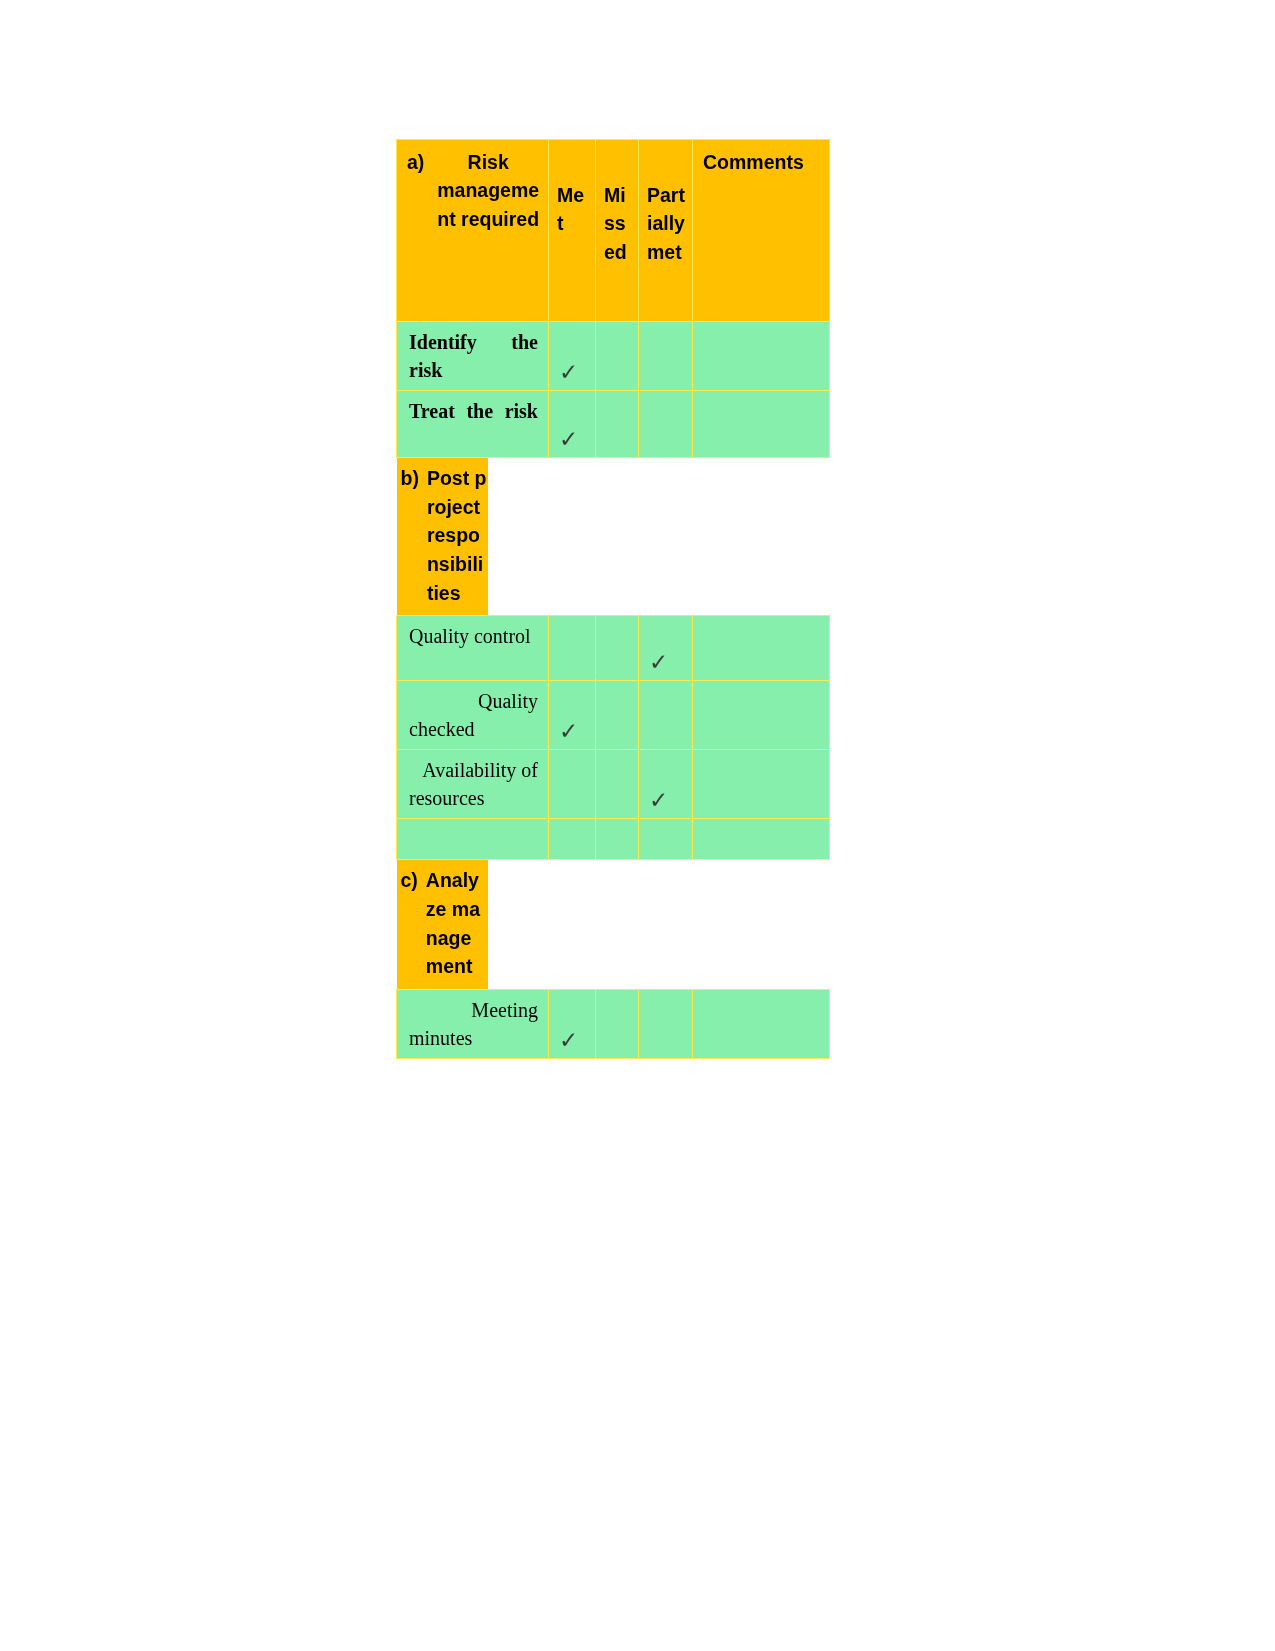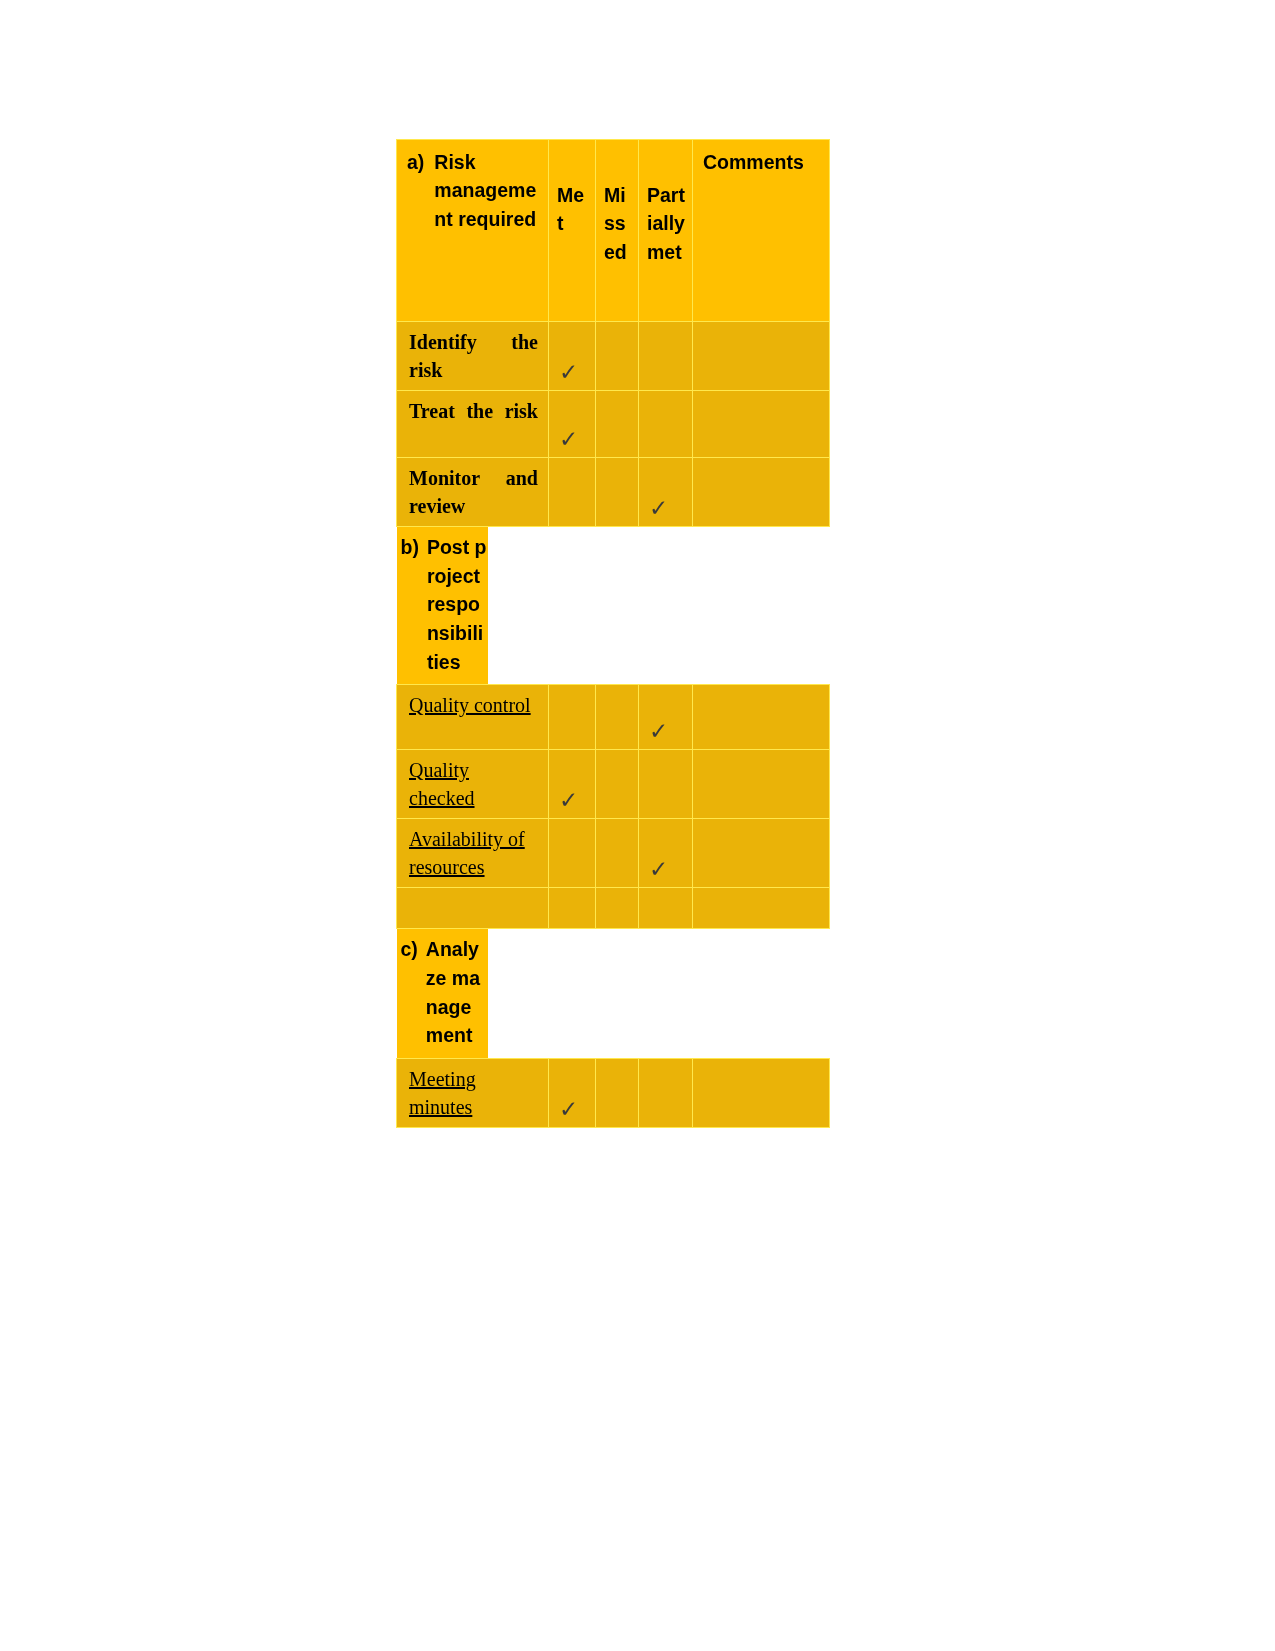--- a/index.html
+++ b/index.html
@@ -35,21 +35,21 @@
   .tbl {
     border-collapse: collapse;
     table-layout: fixed;
     width: 433px;
   }
 
   .tbl td {
     border: 1px solid #ffe84d;
     vertical-align: top;
     padding: 0;
-    background: #eab308;
+    background: #86efac;
   }
 
   
   .c-task    { width: 152px; }
   .c-met     { width: 47px;  }
   .c-missed  { width: 43px;  }
   .c-partial { width: 54px;  }
   .c-comment { width: 137px; }
 
   
@@ -75,20 +75,21 @@
     display: flex;
     gap: 10px;
     padding: 8px 6px 8px 10px;
   }
   .hdr-task .marker {
     flex: 0 0 auto;
   }
   .hdr-task .ltext {
     flex: 1 1 auto;
     word-break: break-word;
+    text-align: center;
   }
 
   .hdr-narrow {
     word-break: break-all;
     margin-top: 33px;
   }
 
   .hdr-comments {
     white-space: normal;
     word-break: break-all;
@@ -102,21 +103,21 @@
   .task-cell {
     font-size: 20px;
     line-height: 1.4;
     color: #000000;
     padding: 6px 10px 6px 12px;
     text-align: justify;
     text-align-last: justify;
     box-sizing: border-box;
   }
   .task-cell.bold  { font-weight: bold; }
-  .task-cell.plain { font-weight: normal; text-align: left; text-align-last: left; text-decoration: underline; }
+  .task-cell.plain { font-weight: normal; text-align: right; text-align-last: left; }
 
   tr.body-row td { height: 64px; }
   tr.body-row.tall td { height: 66px; }
 
   .mark-cell {
     position: relative;
   }
   .tick {
     position: absolute;
     left: 10px;
@@ -216,31 +217,20 @@
             <div class="task-cell bold">Treat the risk</div>
           </td>
           <td class="mark-cell">
             <span class="tick">✓</span>
           </td>
           <td class="mark-cell"></td>
           <td class="mark-cell"></td>
           <td class="mark-cell"></td>
         </tr>
 
-        <tr class="body-row tall">
-          <td>
-            <div class="task-cell bold">Monitor and review</div>
-          </td>
-          <td class="mark-cell"></td>
-          <td class="mark-cell"></td>
-          <td class="mark-cell">
-            <span class="tick">✓</span>
-          </td>
-          <td class="mark-cell"></td>
-        </tr>
 
         <tr class="section-row sec-b">
           <td colspan="5">
             <div class="section-banner">
               <div class="section-inner">
                 <span class="marker">b)</span>
                 <span class="ltext">Post project responsibilities</span>
               </div>
             </div>
           </td>

